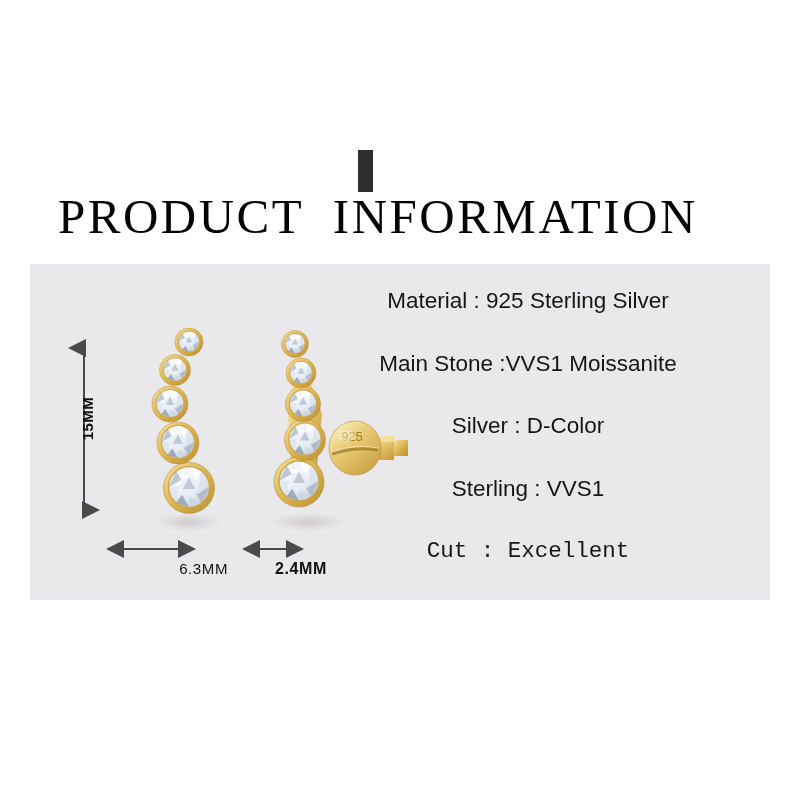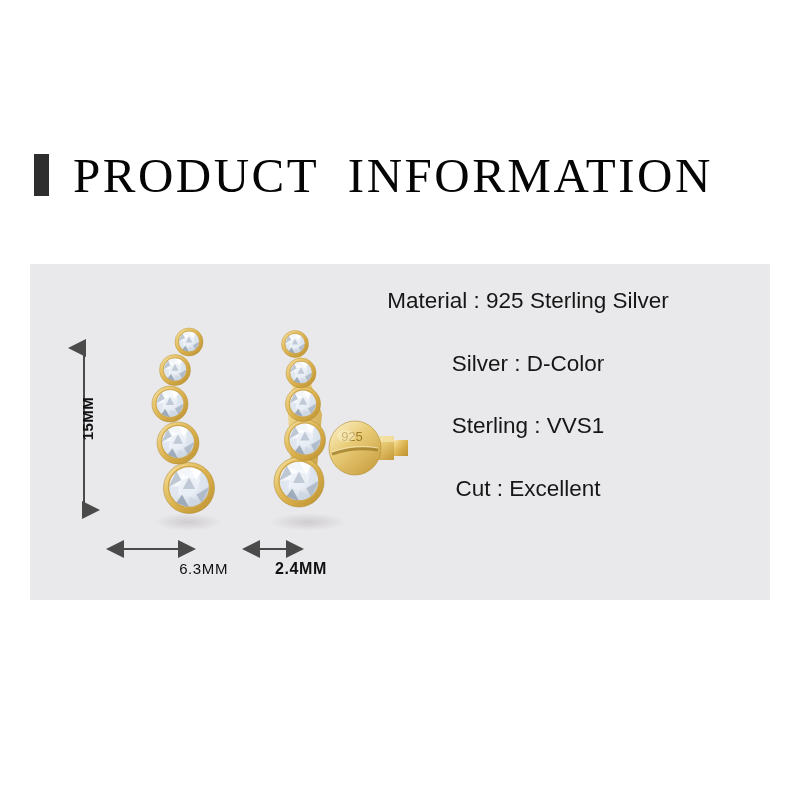--- a/index.html
+++ b/index.html
@@ -16,20 +16,21 @@
   }
 
   
   #title-row {
     position: absolute;
     left: 34px;
     top: 150px;
     height: 50px;
     display: flex;
     align-items: center;
+    flex-direction: column;
   }
   #title-marker {
     width: 15px;
     height: 42px;
     background: #2e2e2e;
     flex: 0 0 auto;
   }
   #title-text {
     margin-left: 24px;
     font-family: "Liberation Serif", serif;
@@ -59,21 +60,21 @@
     width: 480px;
     text-align: center;
   }
   .spec-line {
     font-size: 22.5px;
     color: #161616;
     line-height: 1;
     margin-bottom: 40px;
     white-space: pre;
   }
-  .spec-line:last-child { margin-bottom: 16px; }
+  .spec-line:last-child { margin-bottom: 16px; font-family: Liberation Mono, monospace; }
 
   
   #product-art {
     position: absolute;
     left: 0;
     top: 0;
     width: 400px;
     height: 336px;
   }
 
@@ -316,18 +317,19 @@
       </g>
     </svg>
 
     <div id="label-15mm">15MM</div>
     <div id="label-63mm">6.3MM</div>
     <div id="label-24mm">2.4MM</div>
   </div>
 
   <div id="spec-list">
     <div class="spec-line">Material : 925 Sterling Silver</div>
+    <div class="spec-line">Main Stone :VVS1 Moissanite</div>
     <div class="spec-line">Silver : D-Color</div>
     <div class="spec-line">Sterling : VVS1</div>
     <div class="spec-line">Cut : Excellent</div>
   </div>
 
 </div>
 
 </body></html>

